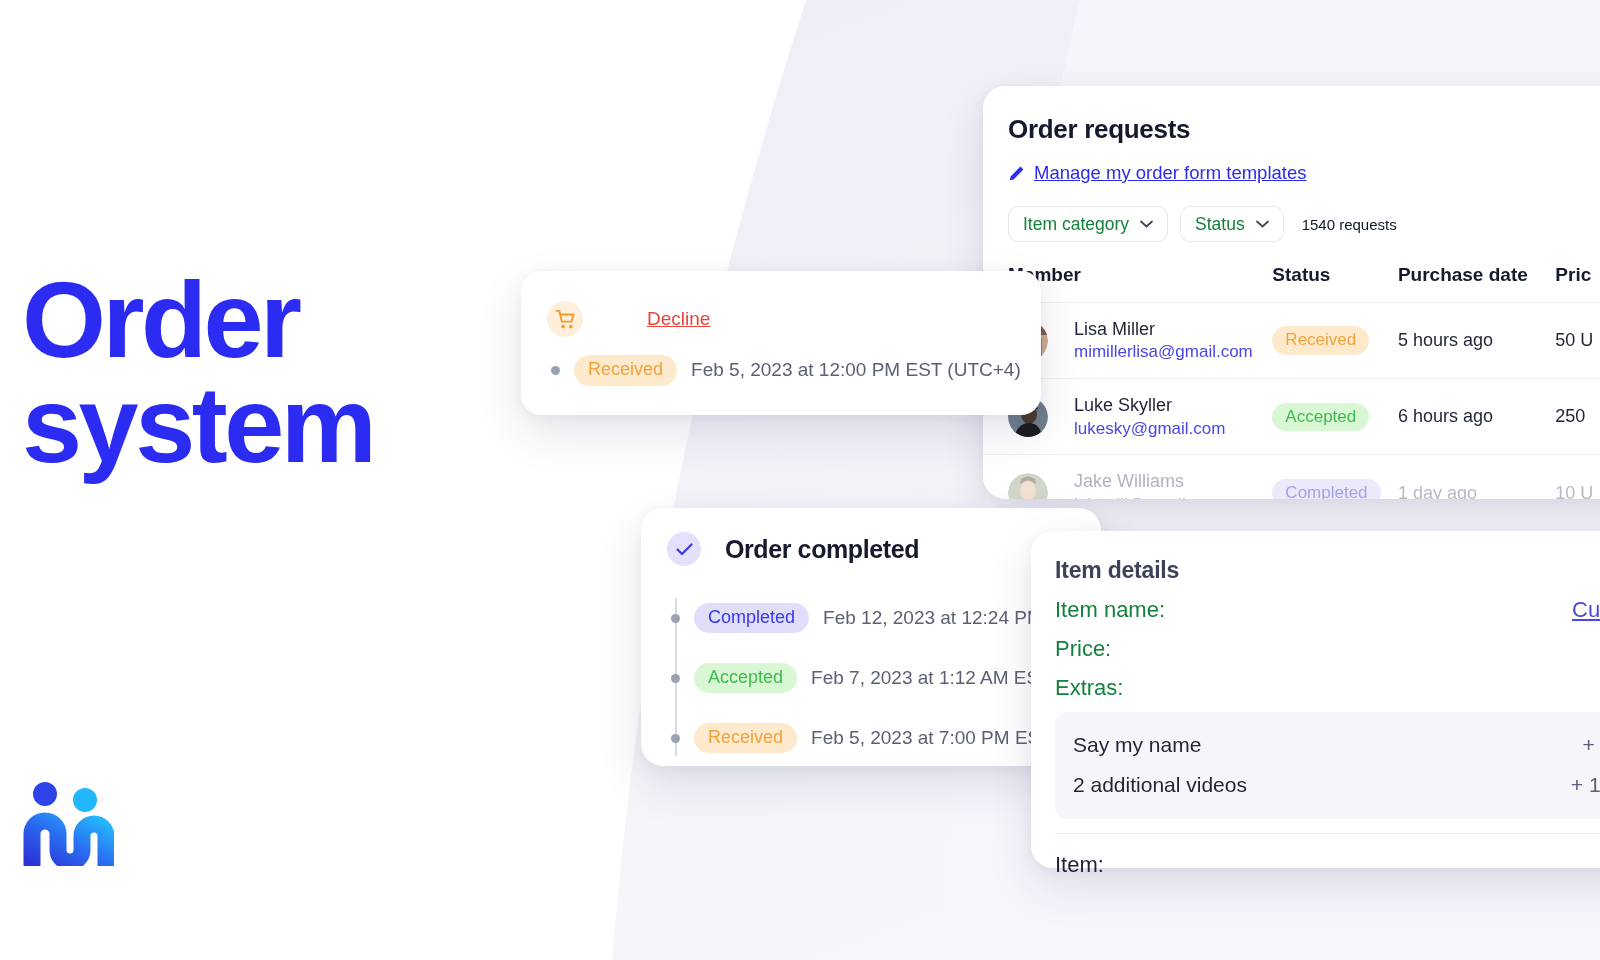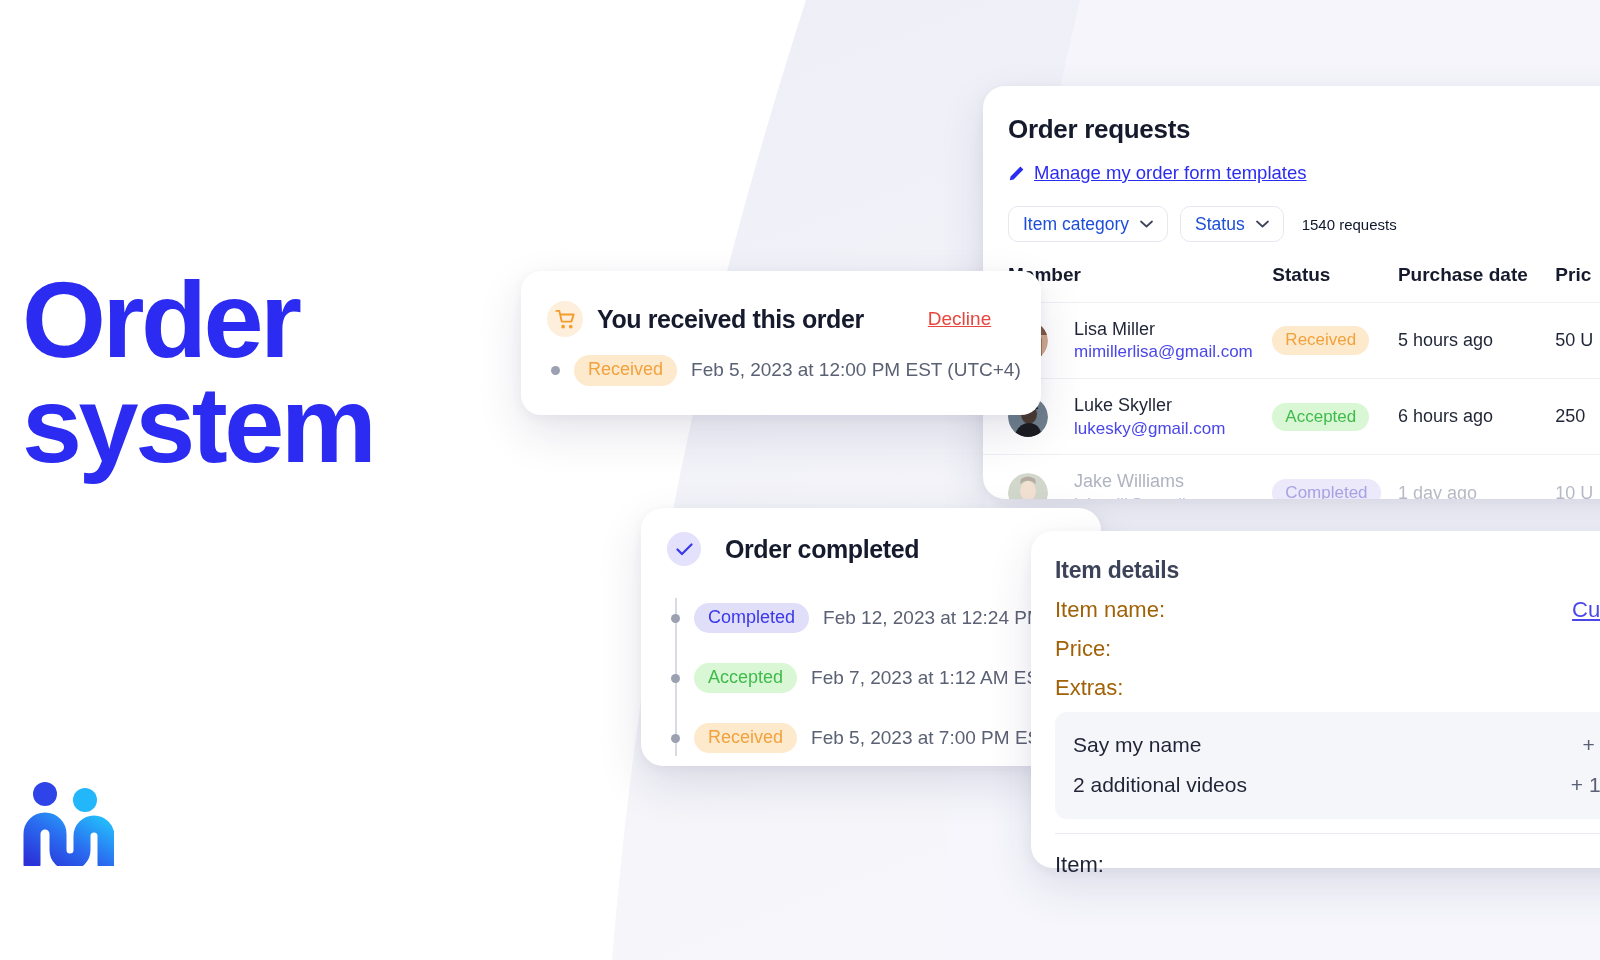--- a/index.html
+++ b/index.html
@@ -134,21 +134,21 @@
   .manage-link {
     display:flex; align-items:center; gap:9px;
     margin-top:17px;
     color:#2b2bf2; font-size:18.5px; white-space:nowrap;
   }
   .filters { display:flex; align-items:center; gap:12px; margin-top:22px; }
   .chip {
     display:flex; align-items:center; gap:11px;
     border:1px solid #e6e8ef; border-radius:10px;
     height:36px; padding:0 14px;
-    font-size:17.5px; color:#1d4ed8; background:#fff; white-space:nowrap;
+    font-size:17.5px; color:#15803d; background:#fff; white-space:nowrap;
   }
   .req-count { font-size:15px; color:#0f172a; margin-left:6px; white-space:nowrap; }
 
   table.req { width:700px; border-collapse:collapse; margin-top:22px; }
   table.req th {
     text-align:left; font-size:19px; font-weight:700; color:#151a2d;
     padding:0 0 16px 0; white-space:nowrap;
   }
   table.req td {
     padding:14px 0; border-top:1px solid #eef0f4; vertical-align:middle;
@@ -175,21 +175,21 @@
     left:1031px; top:531px;
     width:660px; height:337px;
     border-radius:22px;
     z-index:6;
     padding:26px 26px 0 24px;
   }
   #card-item .ttl {
     font-size:23px; font-weight:700; color:#3c4257; letter-spacing:-.2px;
   }
   .kv { display:flex; justify-content:space-between; align-items:baseline; margin-top:13px; }
-  .kv .k { font-size:22px; color:#a16207; }
+  .kv .k { font-size:22px; color:#15803d; }
   .kv .v { font-size:22px; color:#5b6174; }
   .kv .v.link { color:#4a46e8; text-decoration:underline; }
   .extras-box {
     background:#f5f6fa; border-radius:12px;
     margin-top:11px; padding:13px 20px 14px 18px;
   }
   .extras-box .kv { margin-top:0; padding:8px 0; }
   .extras-box .kv .k { font-size:21px; color:#1f2536; }
   .extras-box .kv .v { font-size:21px; color:#5b6174; }
   .total-row {
@@ -365,21 +365,20 @@
 
 <section class="card" id="card-received">
   <div class="row1">
     <span class="cart-circle">
       <svg width="21" height="21" viewBox="0 0 22 22">
         <path d="M1.5 2 h3 l2.6 11.2 h10.2 l2.2 -7.4 h-13" fill="none" stroke="#f59b2a" stroke-width="2" stroke-linecap="round" stroke-linejoin="round"></path>
         <circle cx="8.5" cy="18.5" r="1.9" fill="#f59b2a"></circle>
         <circle cx="16.5" cy="18.5" r="1.9" fill="#f59b2a"></circle>
       </svg>
     </span>
-    <span class="title">You received this order</span>
     <a class="decline" href="#">Decline</a>
   </div>
   <div class="row2">
     <span class="dot"></span>
     <span class="badge badge-received">Received</span>
     <span class="stamp-date">Feb 5, 2023 at 12:00 PM EST (UTC+4)</span>
   </div>
 </section>
 
 <section class="card" id="card-completed">

